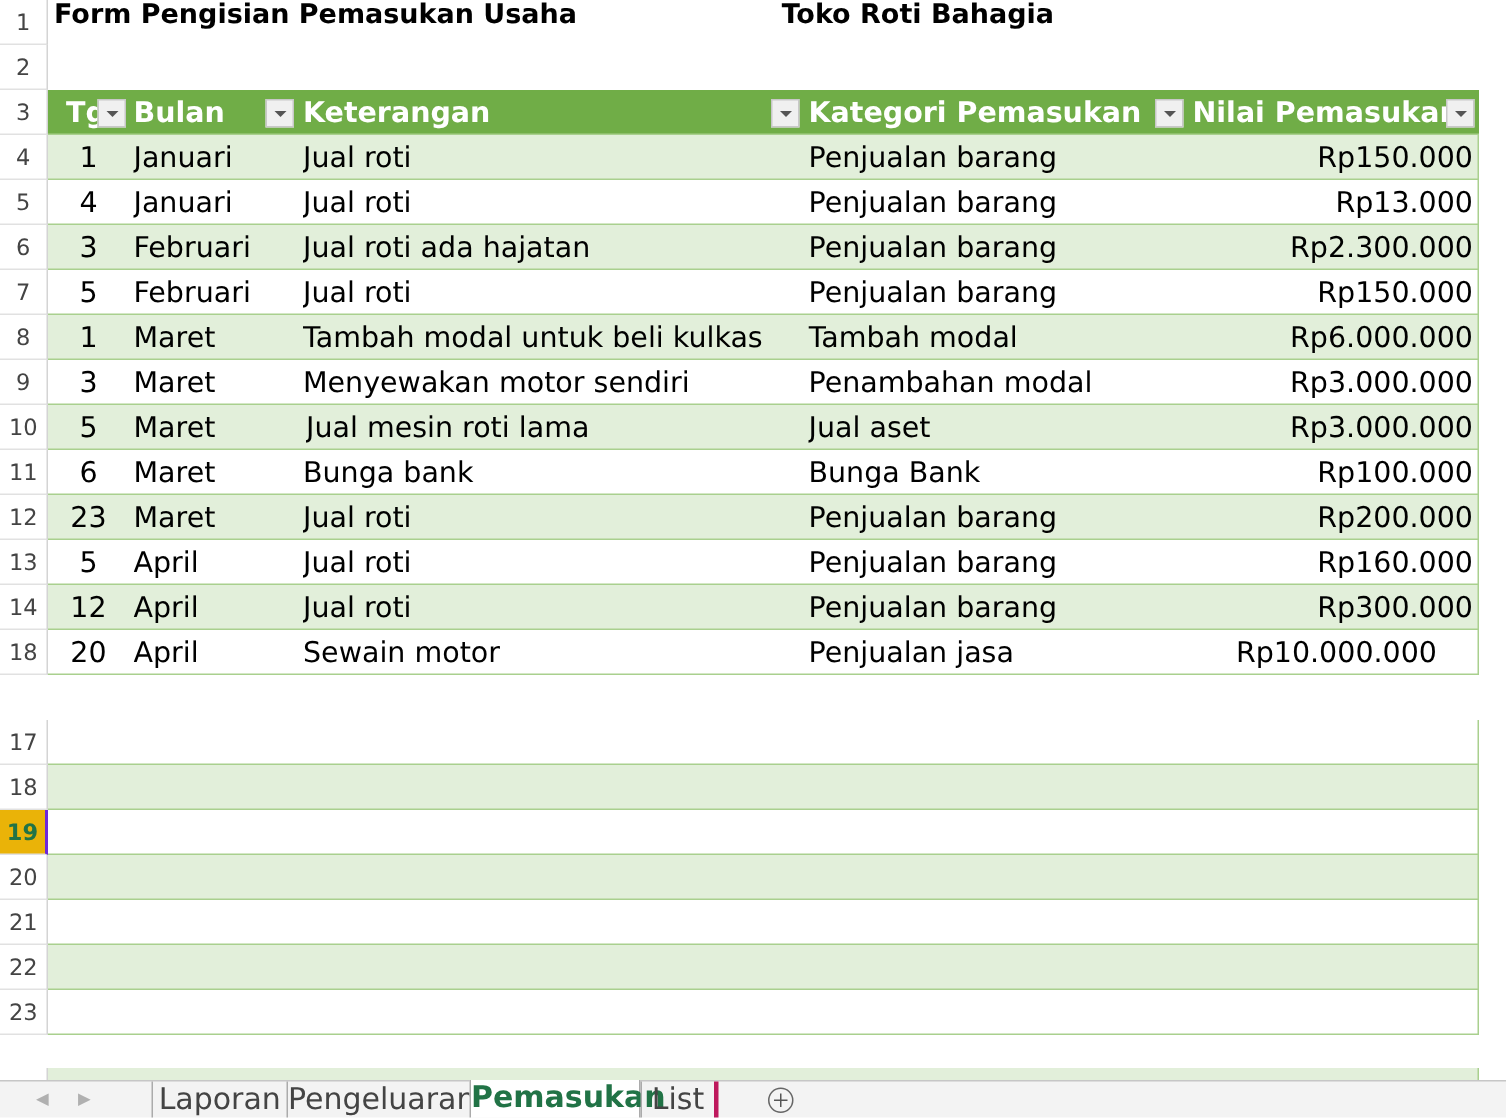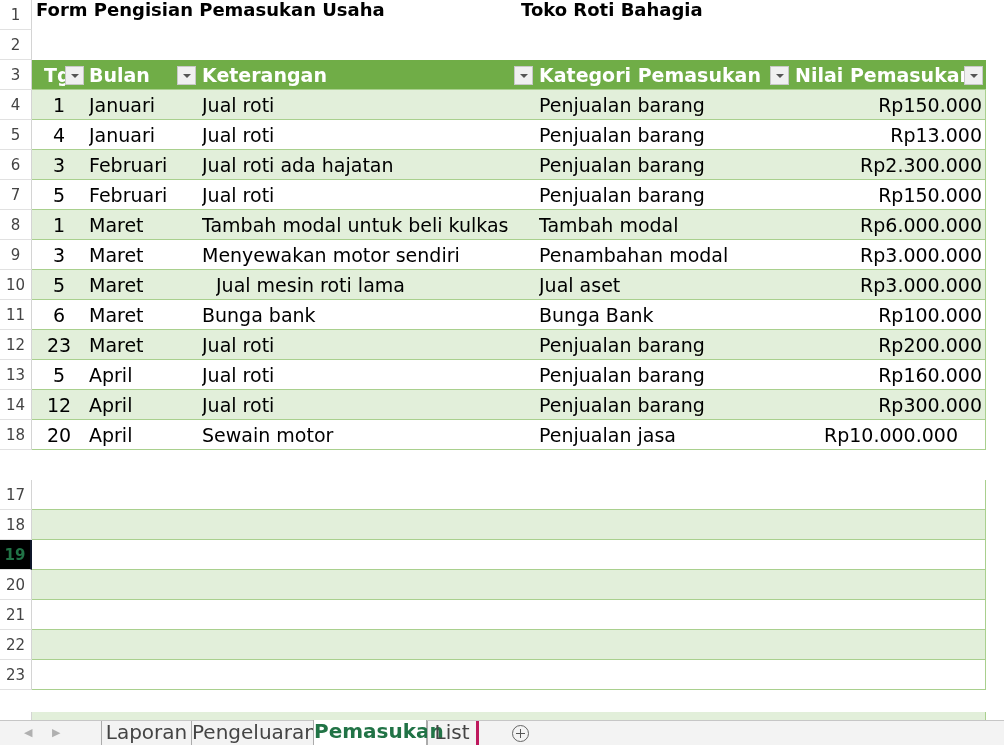--- a/index.html
+++ b/index.html
@@ -1,20 +1,20 @@
 <!DOCTYPE html>
 <html><head>
 <meta charset="utf-8">
 <style>
   html,body{margin:0;padding:0;}
   body{width:1004px;height:745px;overflow:hidden;background:#fff;font-family:"DejaVu Sans","Liberation Sans",sans-serif;position:relative;}
   .sheet{position:absolute;left:0;top:0;width:1004px;height:720px;overflow:hidden;}
   .row{position:absolute;left:0;width:1004px;height:30px;}
   .rownum{position:absolute;left:0;top:0;width:32px;height:30px;border-right:1px solid #d4d4d4;border-bottom:1px solid #e1e1e1;box-sizing:border-box;font-size:15px;color:#444;text-align:center;line-height:30px;background:#fff;}
-  .rownum.sel{background:#000000;color:#217346;font-weight:bold;border-right:2px solid #0f172a;}
+  .rownum.sel{background:#eab308;color:#217346;font-weight:bold;border-right:2px solid #6d28d9;}
   .cell{position:absolute;top:0;height:30px;line-height:30px;font-size:19px;color:#000;white-space:nowrap;overflow:hidden;box-sizing:border-box;}
   .title{font-weight:bold;font-size:18px;line-height:22px;}
   .tbl-band{position:absolute;left:32px;top:0;width:954px;height:30px;border-bottom:1px solid #a9d08e;box-sizing:border-box;}
   .band-green{background:#e2efda;}
   .band-white{background:#fff;}
   .tbl-right{position:absolute;left:985px;top:0;width:1px;height:30px;background:#a9d08e;}
   .hdr{background:#70ad47;}
   .filter{position:absolute;top:6px;width:19px;height:19px;background:#f0f0f0;border:1px solid #c8c8c8;box-sizing:border-box;}
   .filter:after{content:"";position:absolute;left:5px;top:7px;border-left:4px solid transparent;border-right:4px solid transparent;border-top:4px solid #555;}
   .num{text-align:right;}
@@ -111,21 +111,21 @@
       <div class="cell" style="left: 202px; width: 330px;">Menyewakan motor sendiri</div>
       <div class="cell" style="left: 539px; width: 250px;">Penambahan modal</div>
       <div class="cell num" style="left: 790px; width: 192px;">Rp3.000.000</div>
     </div>
     <div class="row" style="top: 270px;">
       <div class="tbl-band band-green"></div>
       <div class="tbl-right"></div>
       <div class="rownum">10</div>
       <div class="cell" style="left: 32px; width: 54px; text-align: center;">5</div>
       <div class="cell" style="left: 89px; width: 110px;">Maret</div>
-      <div class="cell" style="left: 216px; width: 330px;">Jual mesin roti lama</div>
+      <div class="cell" style="left: 204px; width: 330px;">Jual mesin roti lama</div>
       <div class="cell" style="left: 539px; width: 250px;">Jual aset</div>
       <div class="cell num" style="left: 790px; width: 192px;">Rp3.000.000</div>
     </div>
     <div class="row" style="top: 300px;">
       <div class="tbl-band band-white"></div>
       <div class="tbl-right"></div>
       <div class="rownum">11</div>
       <div class="cell" style="left: 32px; width: 54px; text-align: center;">6</div>
       <div class="cell" style="left: 89px; width: 110px;">Maret</div>
       <div class="cell" style="left: 202px; width: 330px;">Bunga bank</div>

